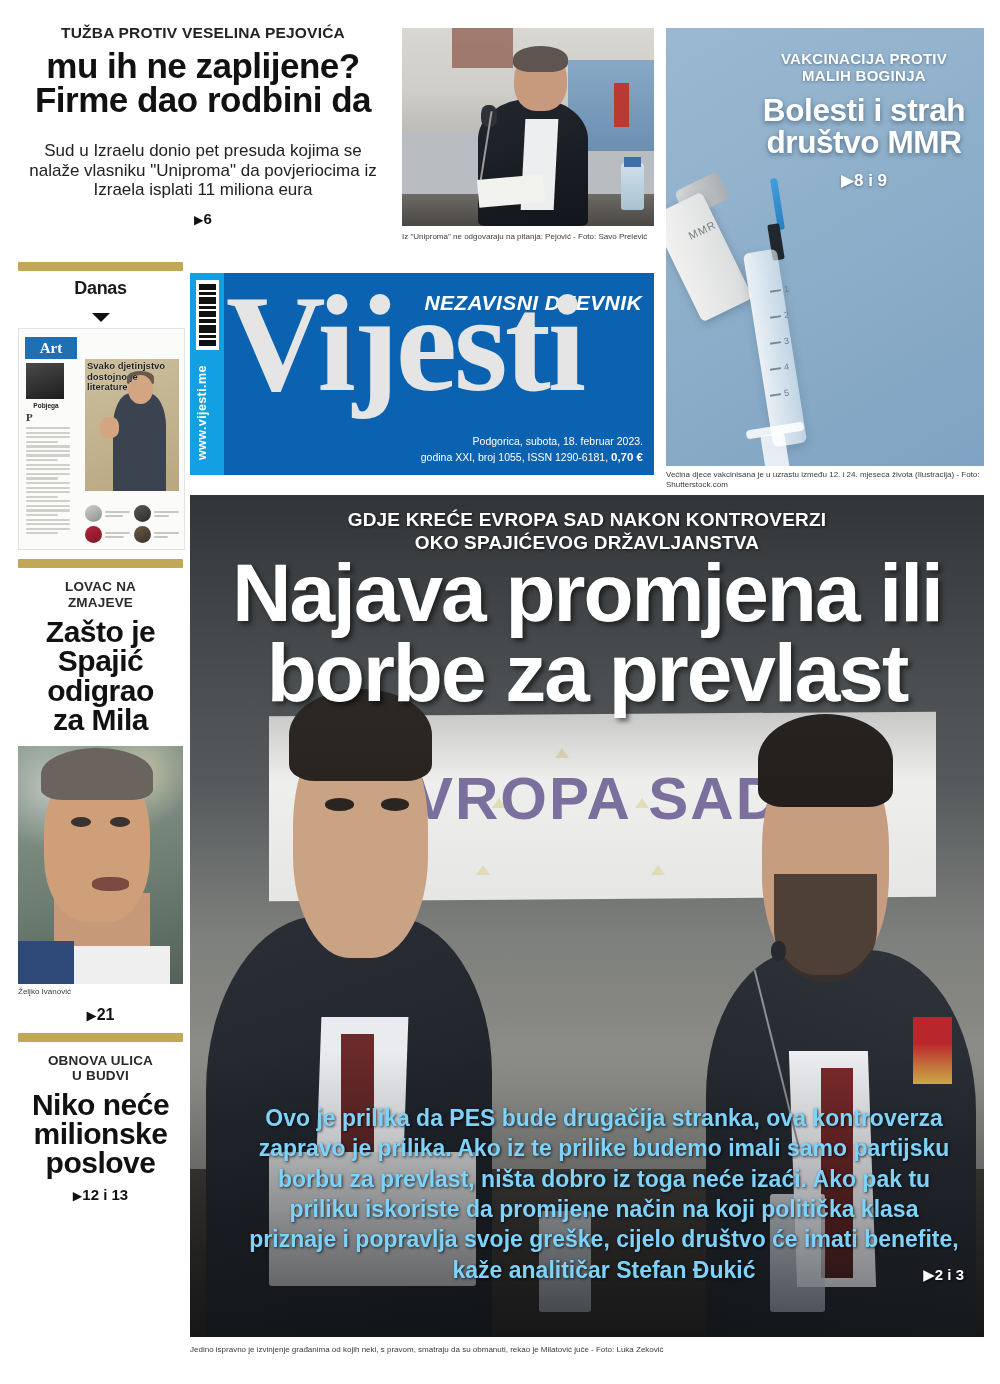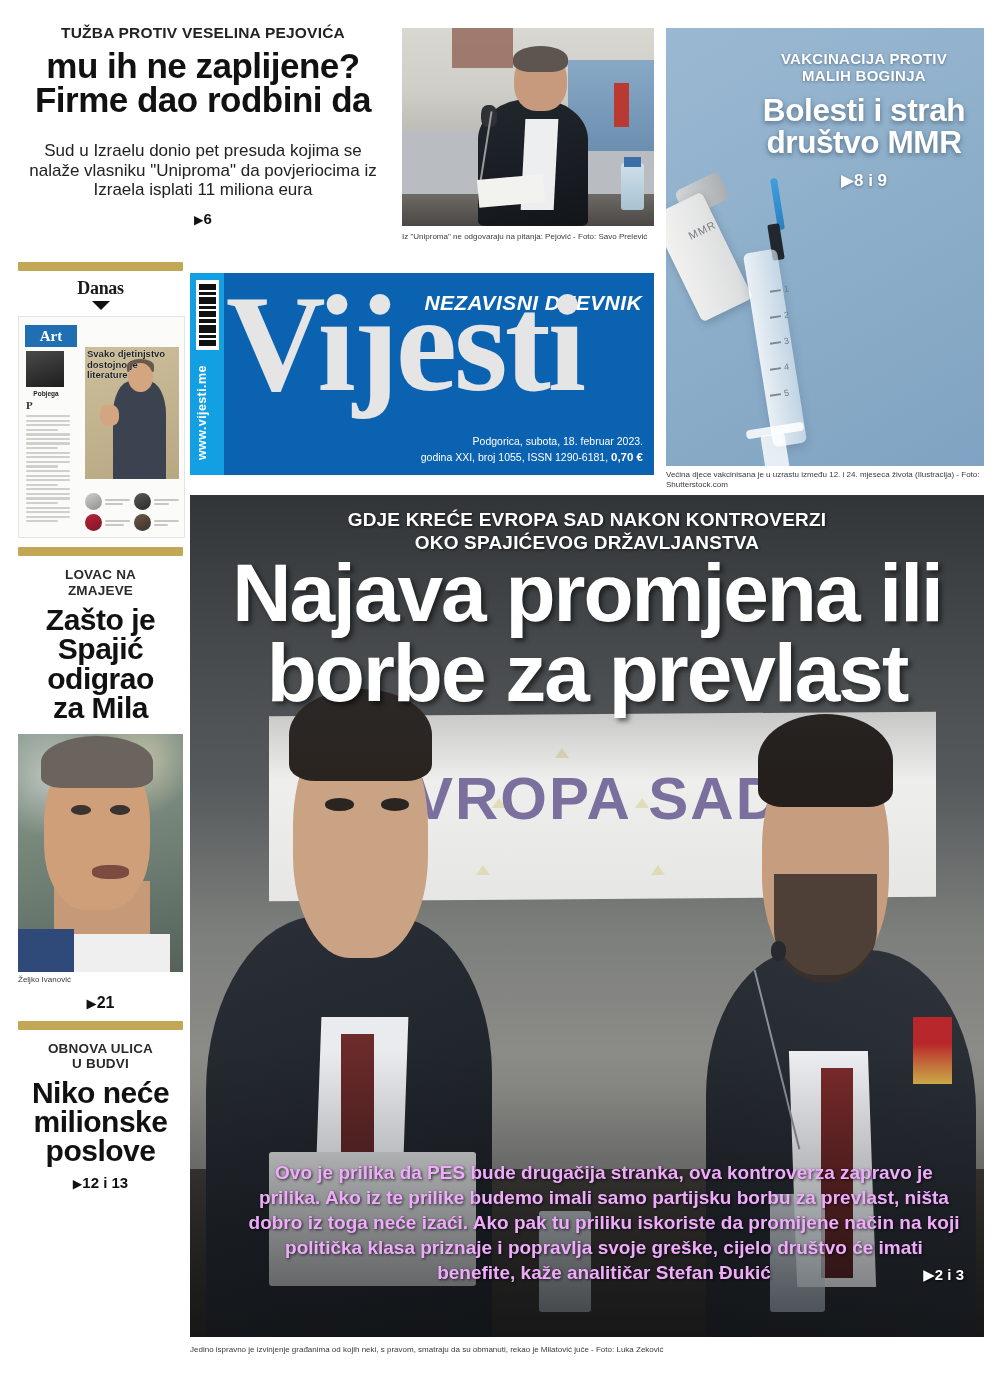--- a/index.html
+++ b/index.html
@@ -97,21 +97,21 @@
         color:#fff;letter-spacing:.4px;}
   #mast .logo{position:absolute;left:36px;top:2px;width:426px;font-family:"Liberation Serif","DejaVu Serif",serif;
         font-size:138px;font-weight:bold;color:#e5e5e5;line-height:1;letter-spacing:-3px;}
   #mast .imprint{position:absolute;right:11px;bottom:9px;text-align:right;color:#fff;font-size:10.5px;
         line-height:1.45;}
   #mast .imprint b{font-size:11.5px;}
 
   
   #lc{position:absolute;left:18px;top:262px;width:165px;}
   #lc .gap{height:9px;}
-  #danas{font-size:18px;font-weight:bold;text-align:center;margin:7px 0 2px;letter-spacing:-.3px;font-family:Liberation Serif, serif;}
+  #danas{font-size:18px;font-weight:bold;text-align:center;margin:7px 0 14px;letter-spacing:-.3px;}
   #danasArrow{width:0;height:0;margin:0 auto 6px;border-left:9px solid transparent;
         border-right:9px solid transparent;border-top:9px solid #111;}
   
   #mini{position:relative;width:165px;height:220px;background:#fbfbf9;border:1px solid #e4e4e0;overflow:hidden;}
   #mini .mArt{position:absolute;left:6px;top:8px;width:52px;height:22px;background:#1f6fb2;color:#fff;
         font-size:15px;font-weight:bold;text-align:center;line-height:22px;
         font-family:"Liberation Serif","DejaVu Serif",serif;}
   #mini .mphoto{position:absolute;right:5px;top:30px;width:94px;height:132px;overflow:hidden;
         background:linear-gradient(160deg,#cdbf9c,#b7a882);}
   #mini .mphoto .mman{position:absolute;left:30%;top:26%;width:56%;height:74%;background:#3b4350;border-radius:34% 34% 0 0;}
@@ -212,22 +212,22 @@
         background:linear-gradient(180deg,rgba(228,235,240,.7),rgba(196,208,218,.6));border-radius:3px;}
   #main .shade{position:absolute;left:0;bottom:0;width:100%;height:34%;
         background:linear-gradient(180deg,rgba(20,22,24,0),rgba(16,18,20,.58));}
   #main .topshade{position:absolute;left:0;top:0;width:100%;height:34%;
         background:linear-gradient(180deg,rgba(46,49,51,.92),rgba(46,49,51,0));}
 
   #mkick{position:absolute;left:0;top:14px;width:100%;text-align:center;font-size:19px;font-weight:bold;
         color:#fff;line-height:1.2;letter-spacing:.2px;text-shadow:1px 1px 3px rgba(0,0,0,.65);}
   #mhl{position:absolute;left:0;top:58px;width:100%;text-align:center;font-size:82px;font-weight:bold;
         color:#fff;line-height:.98;letter-spacing:-2px;text-shadow:3px 3px 5px rgba(0,0,0,.55);}
-  #mquote{position:absolute;left:58px;right:24px;bottom:52px;text-align:center;color:#f0abfc;
-        font-size:19px;font-weight:bold;line-height:1.32;text-shadow:1px 1px 3px rgba(0,0,0,.75);}
+  #mquote{position:absolute;left:58px;right:24px;bottom:52px;text-align:center;color:#7dd3fc;
+        font-size:23px;font-weight:bold;line-height:1.32;text-shadow:1px 1px 3px rgba(0,0,0,.75);}
   #mref{position:absolute;right:20px;bottom:53px;font-size:15px;font-weight:bold;color:#fff;
         text-shadow:1px 1px 3px rgba(0,0,0,.8);}
   #mcap{position:absolute;left:190px;top:1345px;width:700px;}
 </style>
 </head>
 <body>
 
 <div class="pg">
 
   <div id="tl">

